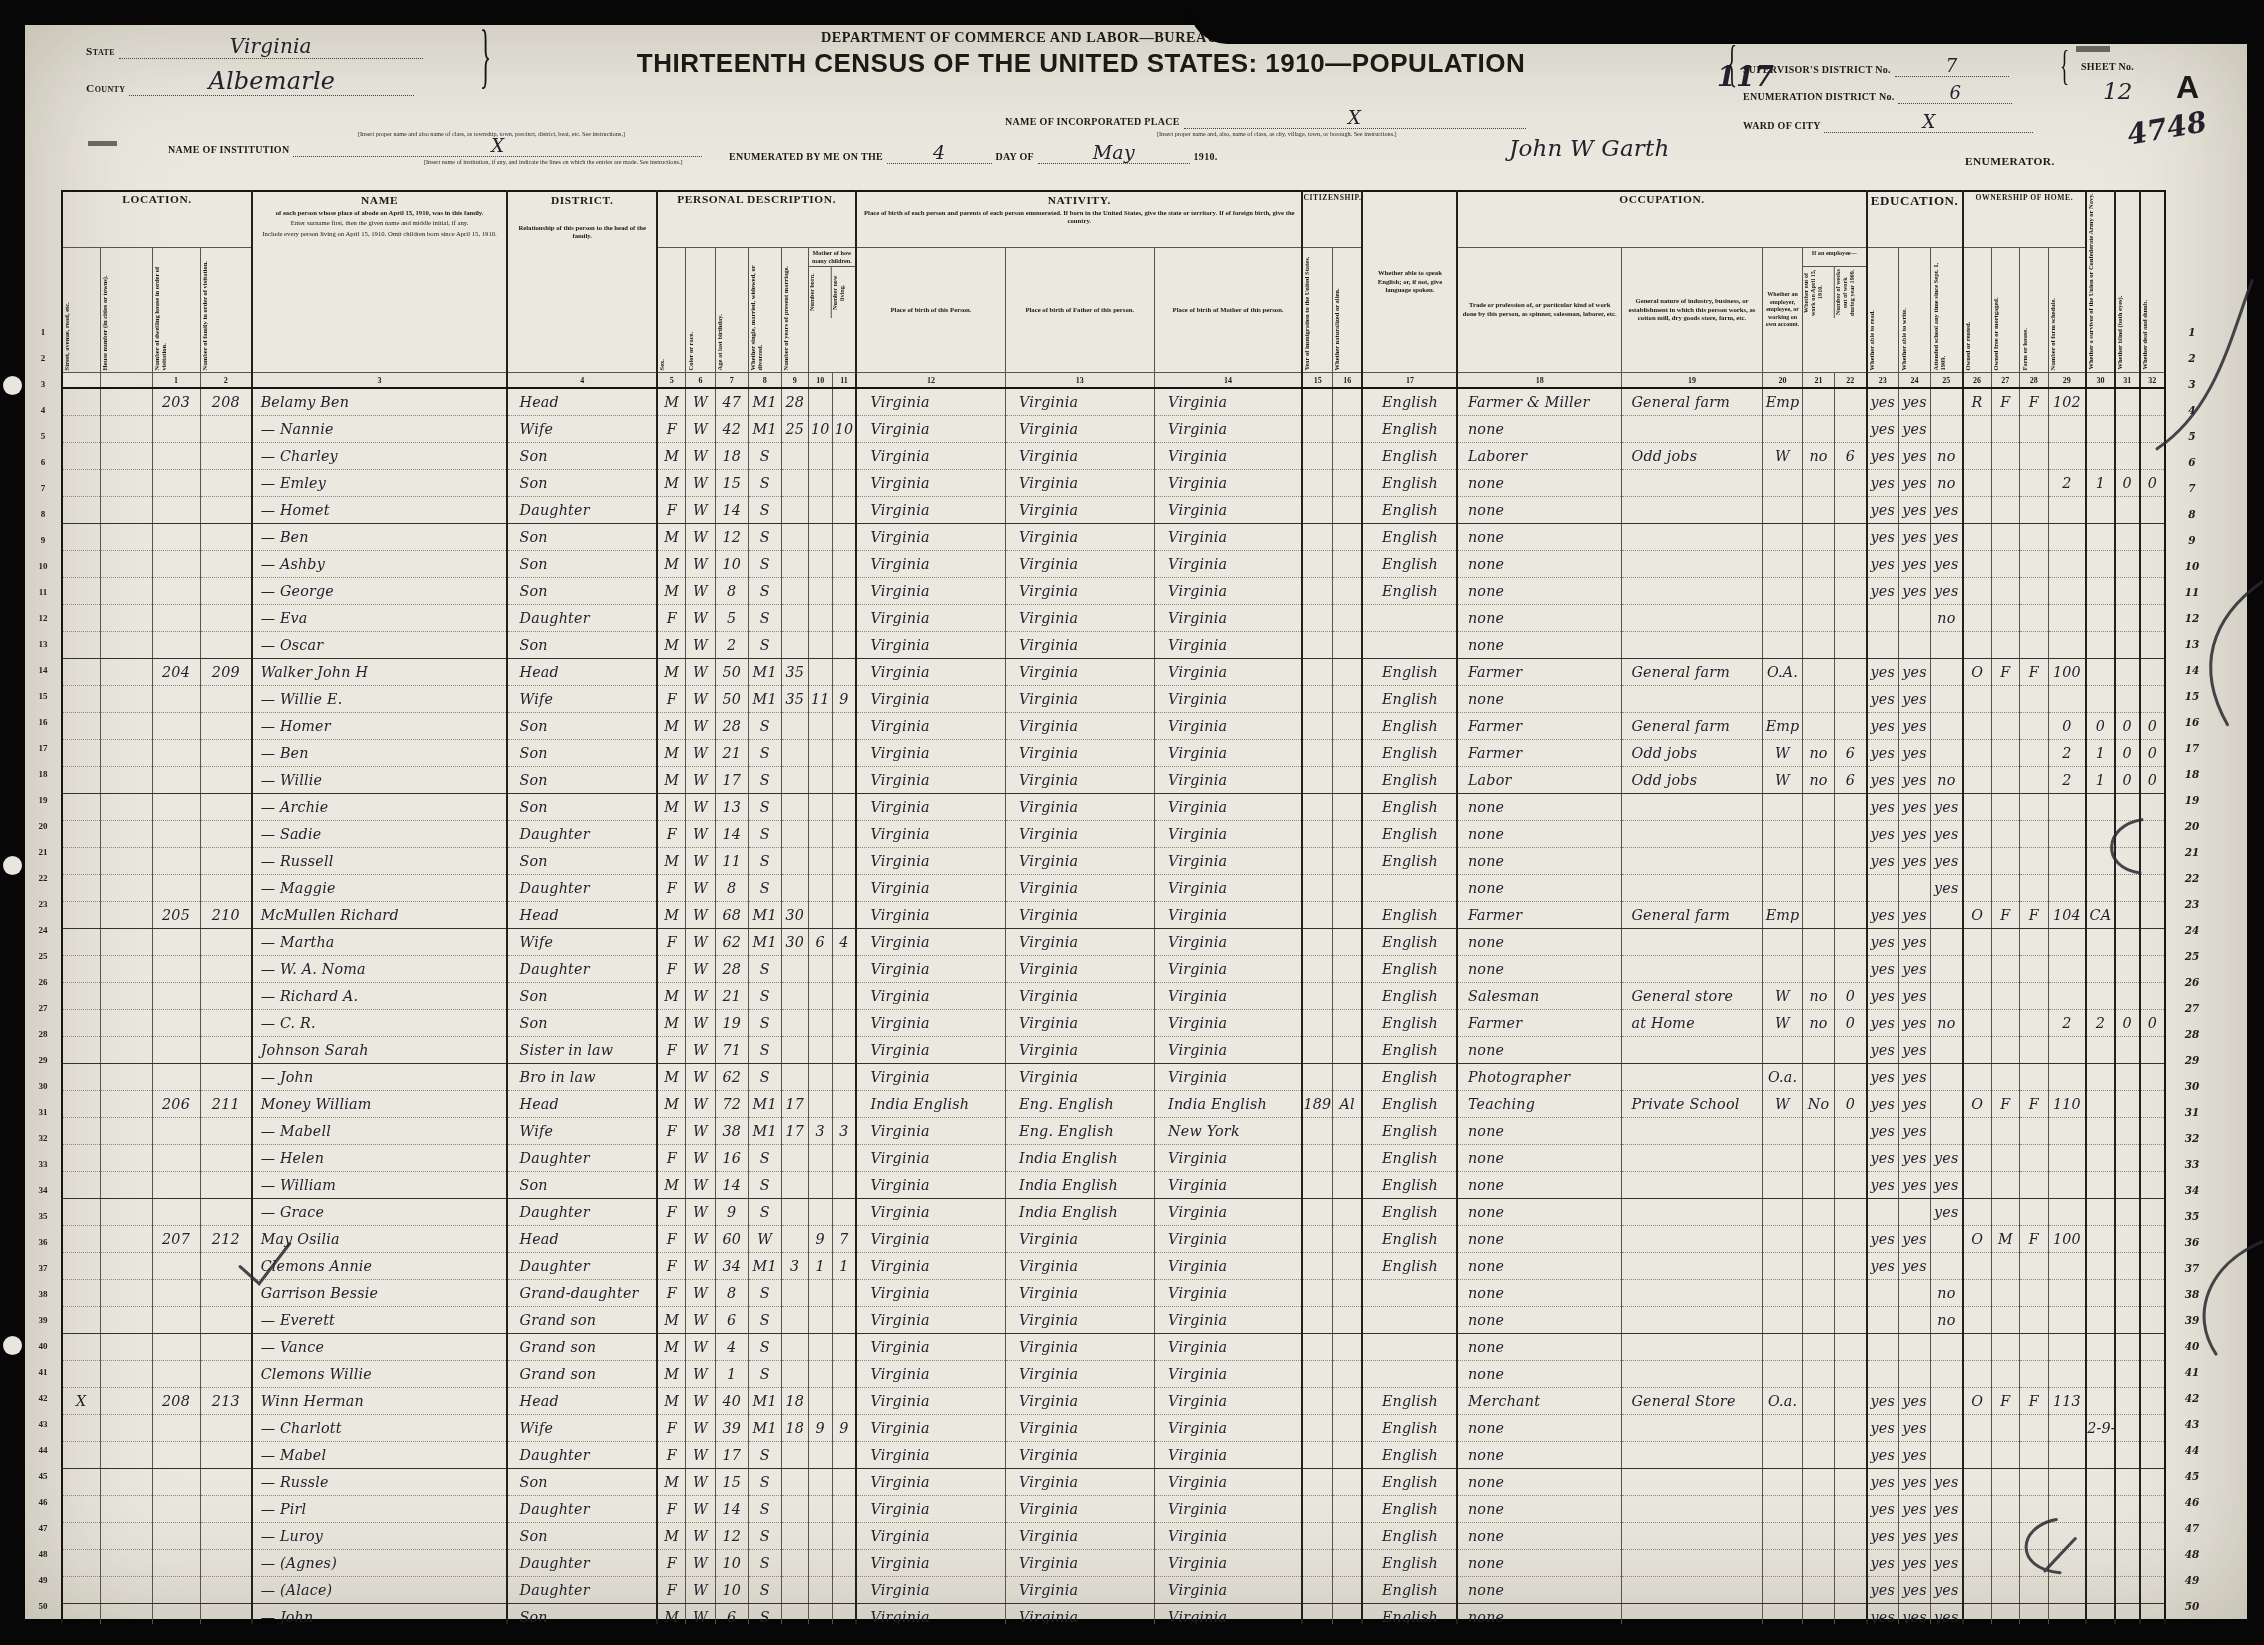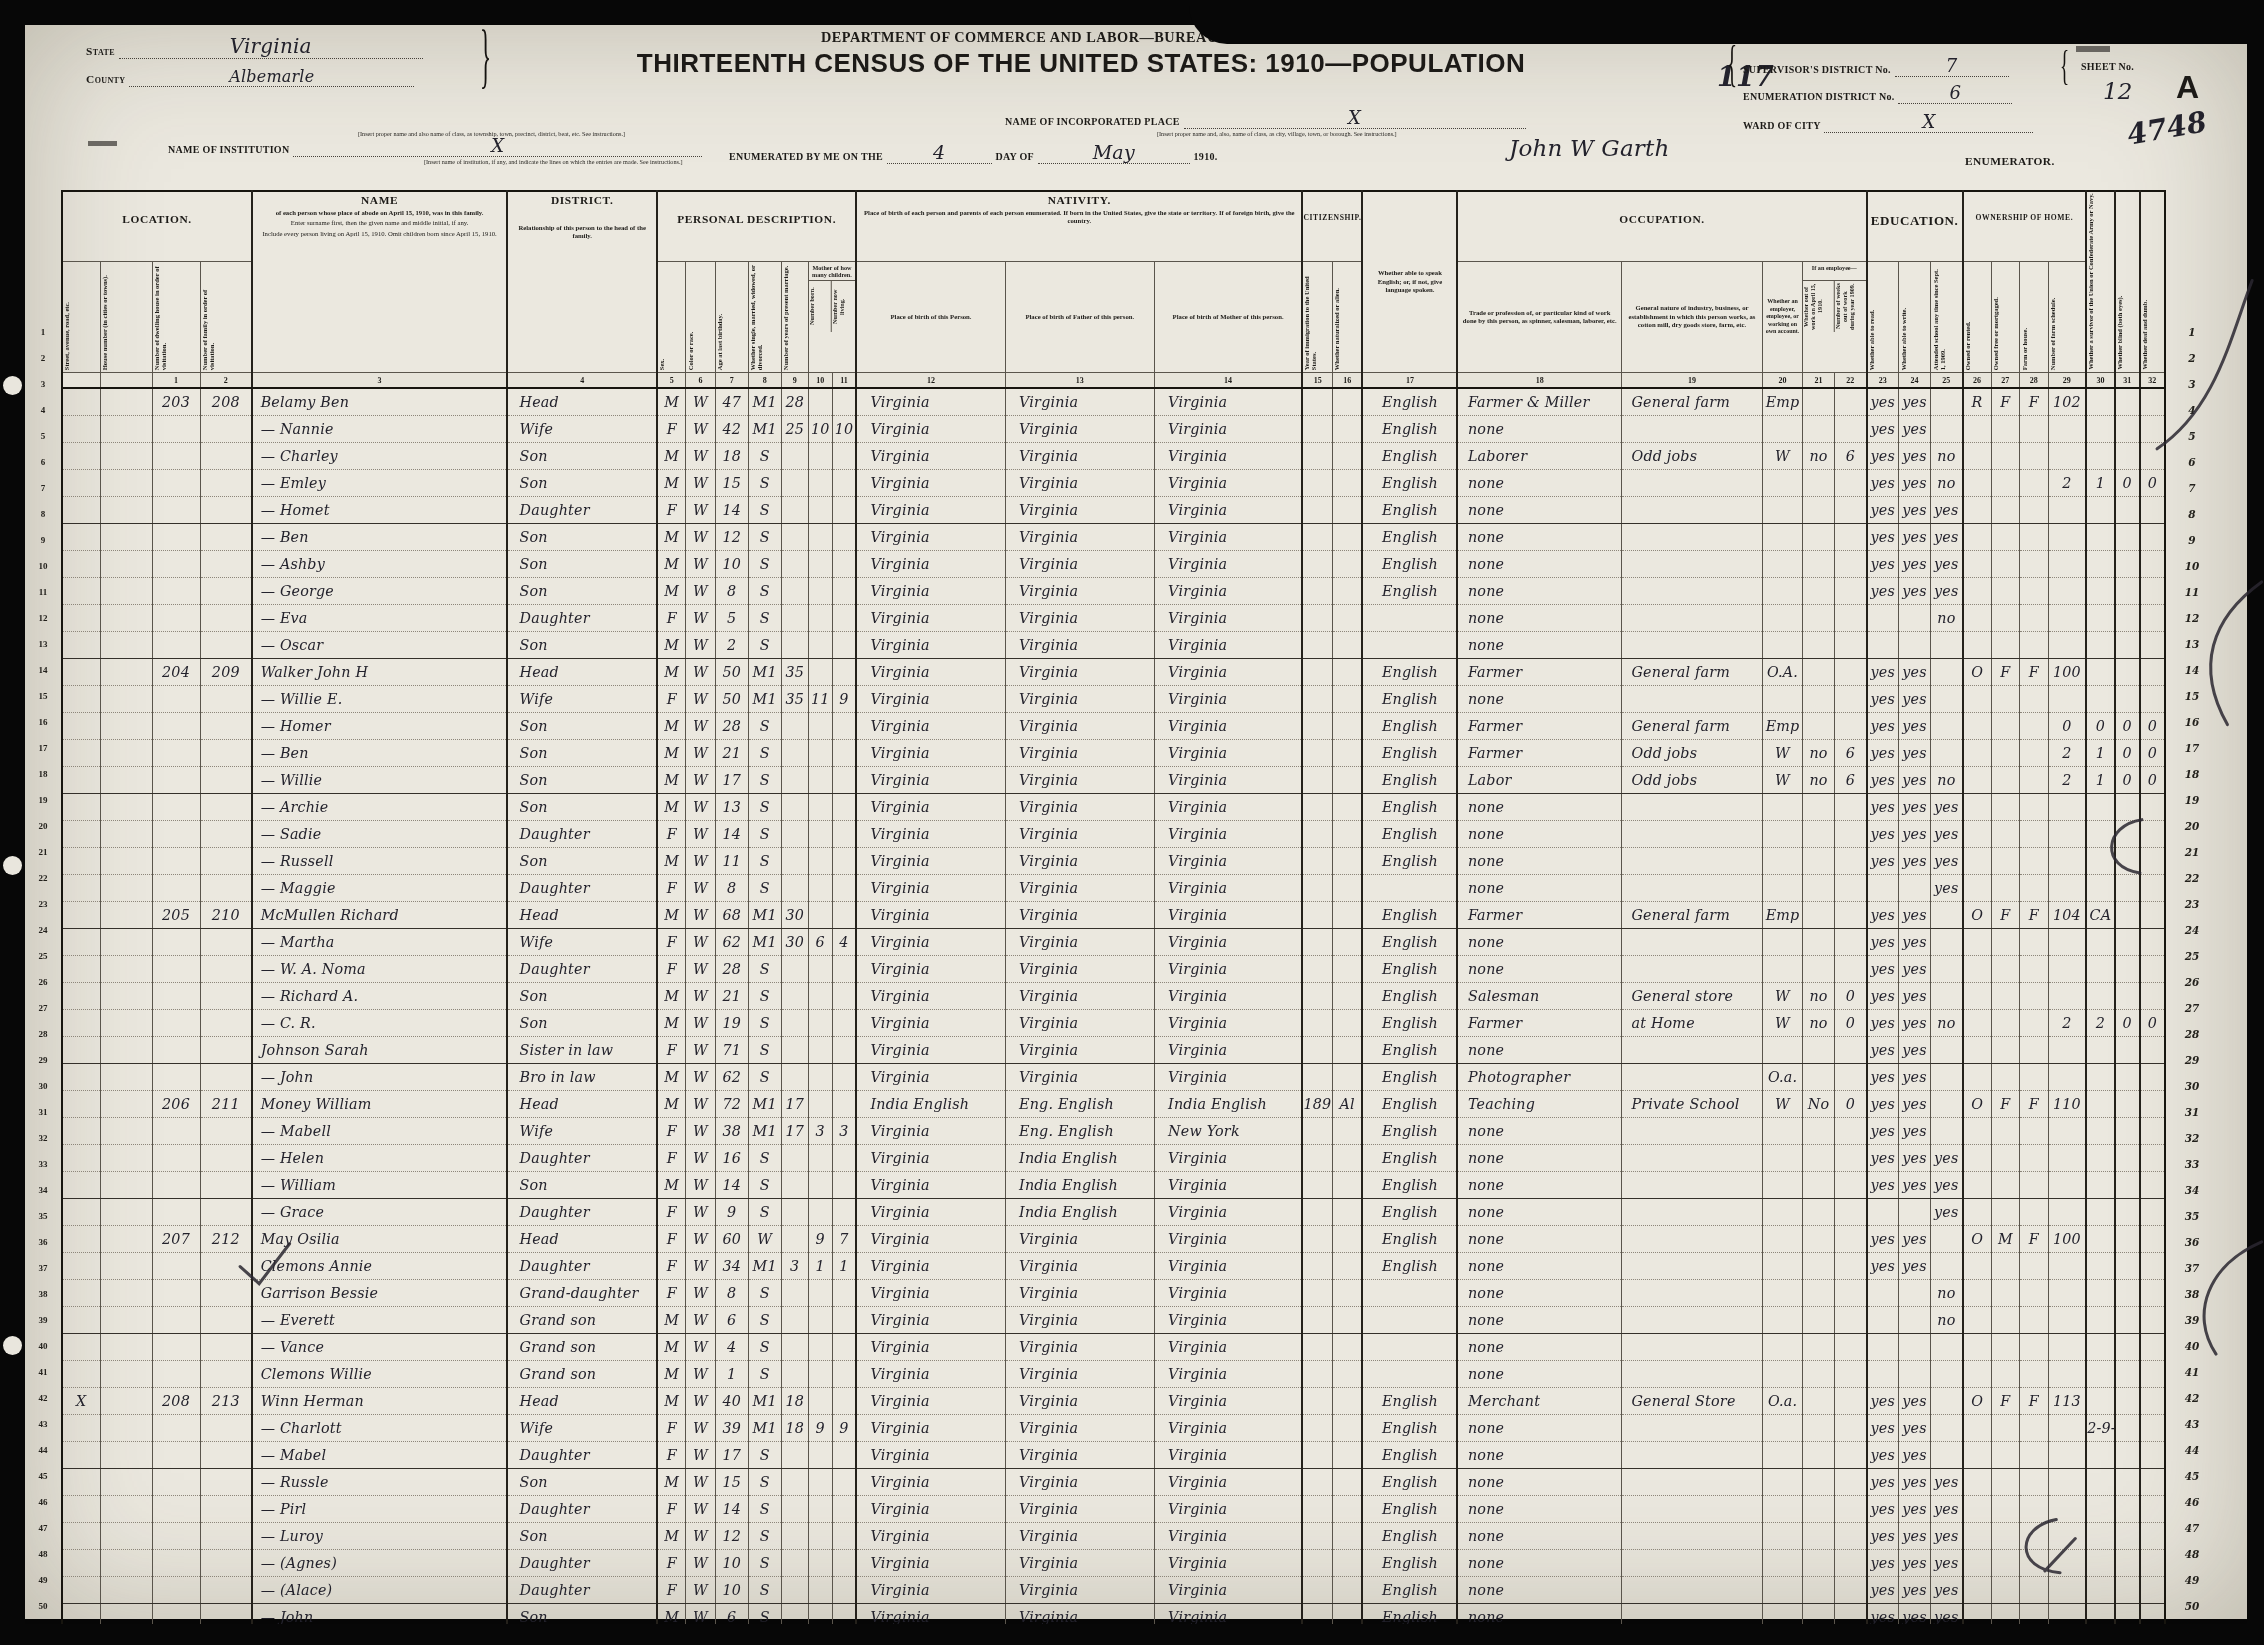--- a/index.html
+++ b/index.html
@@ -27,21 +27,21 @@
   .brace{display:inline-block;transform:scaleY(3.1);font-size:23px;vertical-align:middle;color:#151310;}
   .smudge{position:absolute;background:#2b2825;opacity:.65;}
 
   
   .census{position:absolute;left:36px;top:167px;}
   table{border-collapse:collapse;table-layout:fixed;width:2105px;border:2.9px solid #17150f;background:transparent;}
   th,td{border-left:1px solid #5a554c;padding:0;overflow:hidden;}
   th{font-weight:bold;}
   .bL2{border-left:2.3px solid #24211b !important;}
   thead th{border-bottom:1px solid #5a554c;vertical-align:top;}
-  .secrow th.sec{font-size:11.4px;letter-spacing:0.6px;padding-top:21px;text-align:center;height:28.5px;}
+  .secrow th.sec{font-size:11.4px;letter-spacing:0.6px;padding-top:1px;text-align:center;height:28.5px;}
   .sect{font-size:11.4px;font-weight:bold;text-align:center;letter-spacing:0.6px;margin:1.9px 0;}
   .tiny{font-size:6.7px;font-weight:bold;text-align:center;line-height:1.25;padding:1px 5.7px;white-space:normal;}
   .tiny.n{font-weight:normal;}
   .subrow th{height:72px;}
   th.vert{writing-mode:vertical-rl;transform:rotate(180deg);font-size:6.5px;line-height:1.15;
           padding:1.9px 0 1.9px 0;text-align:left;white-space:normal;font-weight:bold;}
   th.hcell{font-size:6.7px;line-height:1.25;white-space:normal;padding:3.8px 2.9px;text-align:center;vertical-align:middle;}
   .grp{padding:0 !important;}
   .gtitle{font-size:6.2px;text-align:center;border-bottom:1px solid #5a554c;padding:1.9px 1px;white-space:normal;line-height:1.15;height:19px;box-sizing:border-box;}
   .gcols{display:flex;height:51px;}
@@ -71,21 +71,21 @@
 
 <div class="sheet">
   <div class="paper">
 
     <div class="fh" style="left:61px;top:11.4px;">
       <span class="lbl" style="font-variant:small-caps;">State</span>
       <span class="uv hw" style="width:304px;font-size:20px;">Virginia</span>
     </div>
     <div class="fh" style="left:61px;top:44px;">
       <span class="lbl" style="font-variant:small-caps;">County</span>
-      <span class="uv hw" style="width:285px;font-size:16px;">Albemarle</span>
+      <span class="uv hw" style="width:285px;font-size:24px;">Albemarle</span>
     </div>
     <div class="fh" style="left:455px;top:21px;"><span class="brace">}</span></div>
 
     <div class="fh" style="left:533px;width:1046px;top:5.7px;text-align:center;">
       <span style="font-weight:bold;font-size:14.3px;letter-spacing:0.5px;">DEPARTMENT OF COMMERCE AND LABOR—BUREAU OF THE CENSUS</span>
     </div>
     <div class="fh" style="left:457px;width:1198px;top:25px;text-align:center;">
       <span style="font-weight:bold;font-size:26px;letter-spacing:0.5px;font-family:'Liberation Sans',sans-serif;">THIRTEENTH CENSUS OF THE UNITED STATES: 1910—POPULATION</span>
     </div>
     <div class="fh hw" style="left:1656px;top:38px;font-size:27px;font-weight:bold;margin-left:36px;">117</div>

